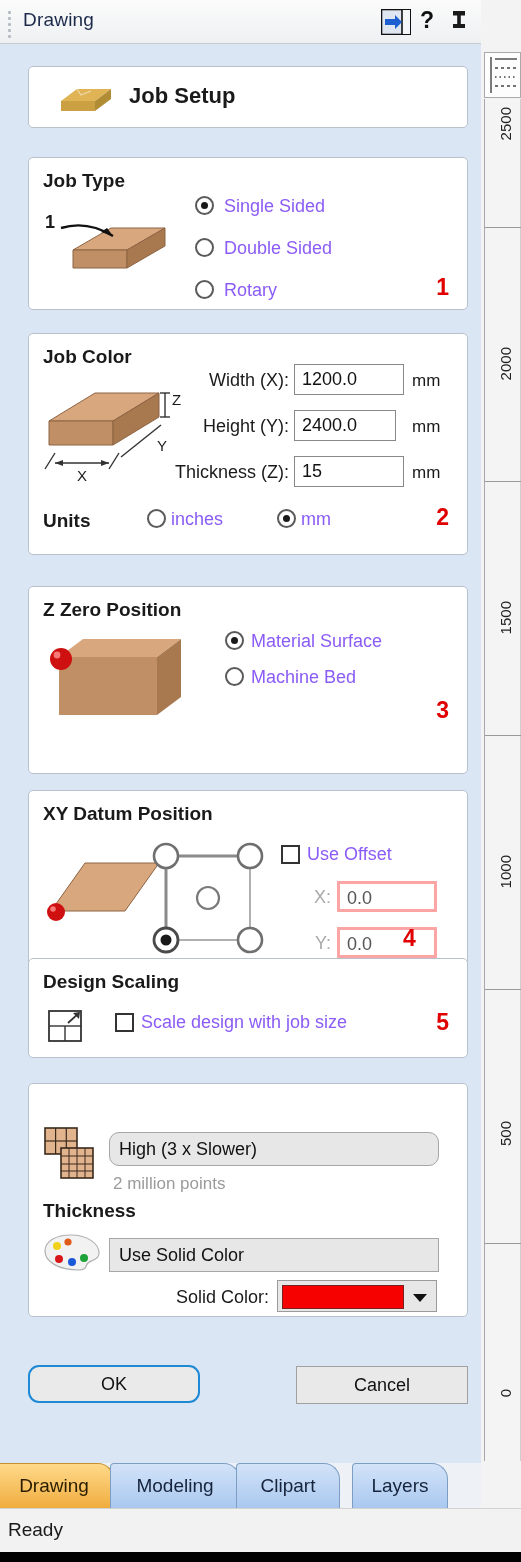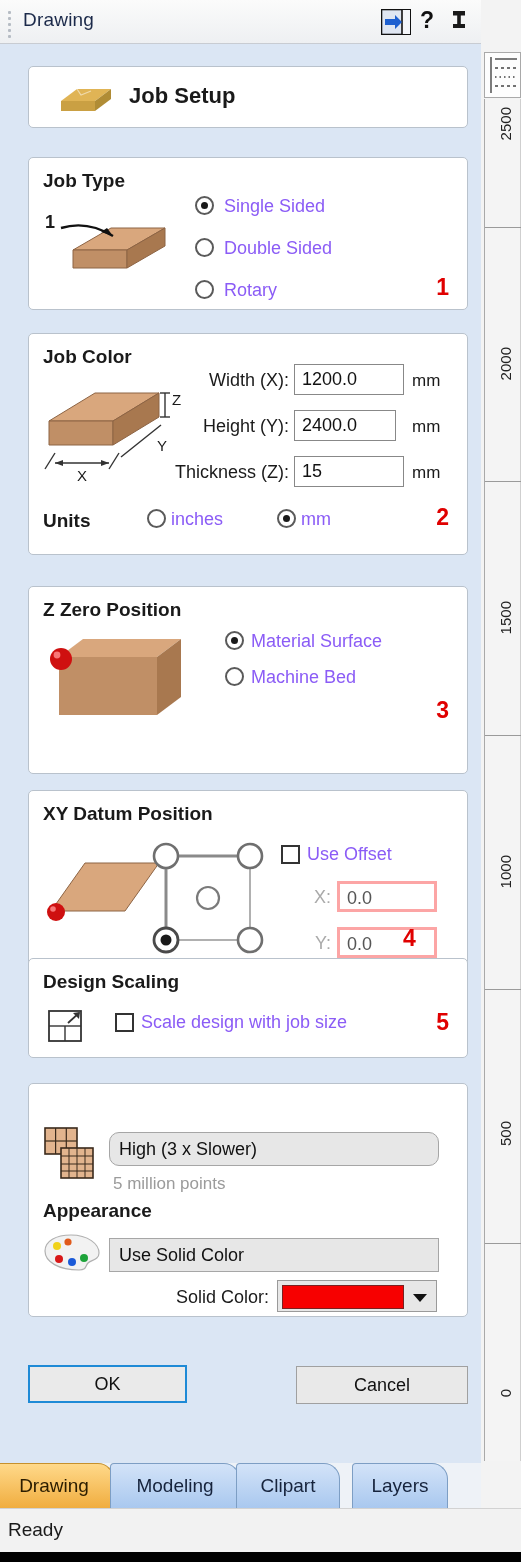--- a/index.html
+++ b/index.html
@@ -325,23 +325,23 @@
         <line x1="34" y1="22" x2="34" y2="52" stroke="#3a2a1c" stroke-width="1"></line>
         <line x1="42" y1="22" x2="42" y2="52" stroke="#3a2a1c" stroke-width="1"></line>
         <line x1="18" y1="30" x2="50" y2="30" stroke="#3a2a1c" stroke-width="1"></line>
         <line x1="18" y1="38" x2="50" y2="38" stroke="#3a2a1c" stroke-width="1"></line>
         <line x1="18" y1="45" x2="50" y2="45" stroke="#3a2a1c" stroke-width="1"></line>
       </svg>
     </div>
 
     <div class="combo" style="left:80px; top:48px; width:330px;border-radius:10px;">High (3 x Slower)</div>
 
-    <div style="position:absolute;left:84px;top:90px;font-size:17px;color:#9b9b9b;">5 million points</div>
-
-    <div class="gtitle" style="left:14px; top:116px;">Appearance</div>
+    <div style="position:absolute;left:84px;top:90px;font-size:17px;color:#9b9b9b;">2 million points</div>
+
+    <div class="gtitle" style="left:14px; top:116px;">Thickness</div>
 
     <div style="position:absolute;left:14px;top:148px;width:58px;height:40px;">
       <svg width="58" height="40" viewBox="0 0 58 40">
         <path d="M28 3 C45 3 56 12 56 21 C56 28 48 28 45 31 C42 34 44 38 36 38 C16 38 2 30 2 19 C2 9 13 3 28 3 Z" fill="#f2f2f2" stroke="#b0b0b0" stroke-width="1.2"></path>
         <circle cx="14" cy="14" r="4" fill="#f0d21a"></circle>
         <circle cx="25" cy="10" r="3.6" fill="#e05a1c"></circle>
         <circle cx="16" cy="27" r="4" fill="#d81818"></circle>
         <circle cx="29" cy="30" r="4" fill="#1a5ad8"></circle>
         <circle cx="41" cy="26" r="4" fill="#1da33a"></circle>
       </svg>
@@ -352,21 +352,21 @@
     <div class="lbl" style="left:110px; top:203px; width:130px;">Solid Color:</div>
 
     <div style="position:absolute;left:248px;top:196px;width:160px;height:32px;background:#e7e7e7;border:1px solid #9a9a9a;">
       <div id="swatch" style="position: absolute; left: 4px; top: 4px; width: 122px; height: 24px; border: 1px solid rgb(122, 32, 32); background: rgb(247, 0, 0);"></div>
       <svg style="position:absolute;right:8px;top:12px;" width="16" height="10" viewBox="0 0 16 10">
         <polygon points="1,1 15,1 8,9" fill="#111"></polygon>
       </svg>
     </div>
   </div>
 
-  <div class="btn default" style="left:28px; top:1365px; width:159px;">OK</div>
+  <div class="btn default" style="left:28px; top:1365px; width:172px;border-radius:11px;">OK</div>
   <div class="btn" style="left:296px; top:1366px; width:172px;">Cancel</div>
 
   <div id="tabstrip">
     <div class="tab active" style="left:-6px;  width:120px;">Drawing</div>
     <div class="tab" style="left:110px; width:130px;">Modeling</div>
     <div class="tab" style="left:236px; width:104px;">Clipart</div>
     <div class="tab" style="left:352px; width:96px;">Layers</div>
   </div>
 </div>
 

